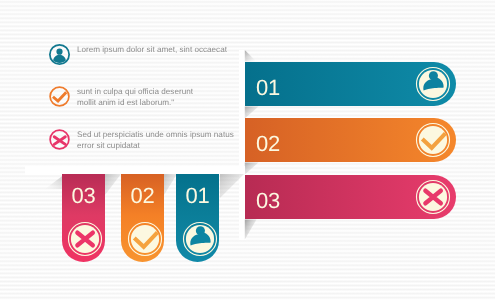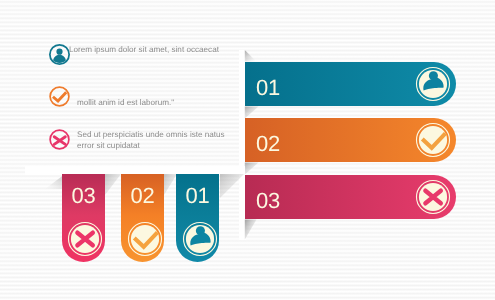--- a/index.html
+++ b/index.html
@@ -43,41 +43,41 @@
   <div class="bg-stripes"></div>
 
   <div class="listrow" style="left:48px;top:43px">
     <div class="listicon">
       <svg viewBox="0 0 26 26" width="23" height="23">
         <circle cx="13" cy="13" r="10.9" fill="none" stroke="#11788f" stroke-width="1.95"></circle>
         <circle cx="13" cy="9.8" r="3.5" fill="#11788f"></circle>
         <path d="M13 13.4c-3.8 0-6.8 2.8-7.2 6.5 2 1.6 4.5 2.6 7.2 2.6s5.2-1 7.2-2.6c-.4-3.7-3.4-6.5-7.2-6.5z" fill="#11788f"></path>
       </svg>
     </div>
-    <div class="listtext" style="left:21px;top:2px;width:165px"><span>Lorem ipsum dolor sit amet, sint occaecat</span><br></div>
+    <div class="listtext" style="left:29px;top:2px;width:165px"><span>Lorem ipsum dolor sit amet, sint occaecat</span><br></div>
   </div>
 
   <div class="listrow" style="left:48px;top:85px">
     <div class="listicon">
       <svg viewBox="0 0 26 26" width="23" height="23">
         <circle cx="13" cy="13" r="10.6" fill="none" stroke="#ef7b2c" stroke-width="1.95"></circle>
         <path d="M5.6 13.3L11.3 18.2 20.6 8.3" fill="none" stroke="#ef7b2c" stroke-width="3.3"></path>
       </svg>
     </div>
-    <div class="listtext" style="left:29px;top:2px;width:165px"><br><span>mollit anim id est laborum."</span></div>
+    <div class="listtext" style="left:29px;top:2px;width:165px"><span>sunt in culpa qui officia deserunt</span><br><span>mollit anim id est laborum."</span></div>
   </div>
 
   <div class="listrow" style="left:48px;top:128px">
     <div class="listicon">
       <svg viewBox="0 0 26 26" width="23" height="23">
         <circle cx="13" cy="13" r="10.6" fill="none" stroke="#e8356a" stroke-width="1.95"></circle>
         <path d="M7.0 9.9L19.6 18.6M19.6 9.9L7.0 18.6" fill="none" stroke="#e8356a" stroke-width="3.2" stroke-linecap="round"></path>
       </svg>
     </div>
-    <div class="listtext" style="left:29px;top:2px;width:165px"><span>Sed ut perspiciatis unde omnis iste natus</span><br><span>error  sit cupidatat</span></div>
+    <div class="listtext" style="left:29px;top:2px;width:165px"><span>Sed ut perspiciatis unde omnis ipsum natus</span><br><span>error  sit cupidatat</span></div>
   </div>
 
   <div class="ribbon-white" style="left:239px;top:50px;width:6.5px;height:190px"></div>
 
   <svg class="fold" style="left:244px;top:49px" width="14" height="14" viewBox="0 0 14 14">
     <defs>
         <linearGradient id="fg1" x1="0" y1="0.1" x2="0.95" y2="1">
       <stop offset="0" stop-color="#8e8e8e" stop-opacity="0.72"></stop>
       <stop offset="0.55" stop-color="#bdbdbd" stop-opacity="0.35"></stop>
       <stop offset="1" stop-color="#e2e2e2" stop-opacity="0"></stop>

